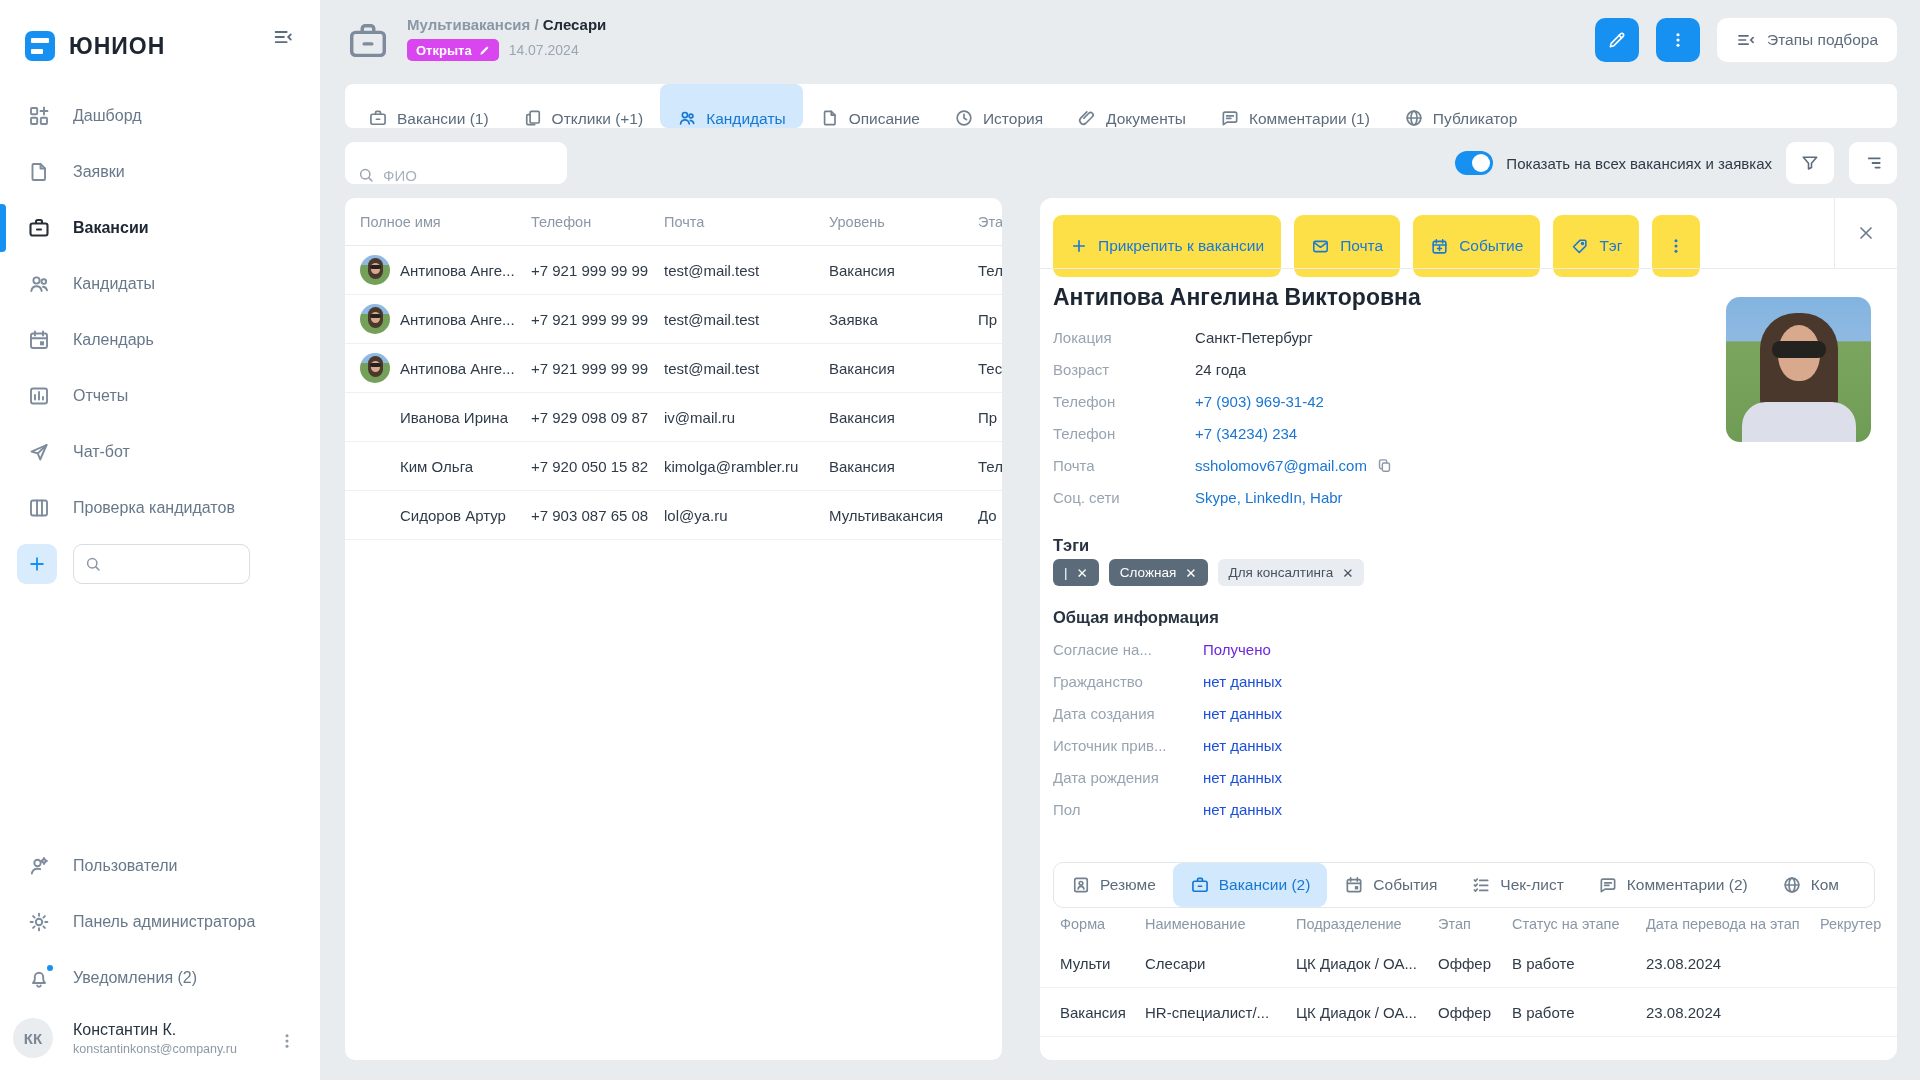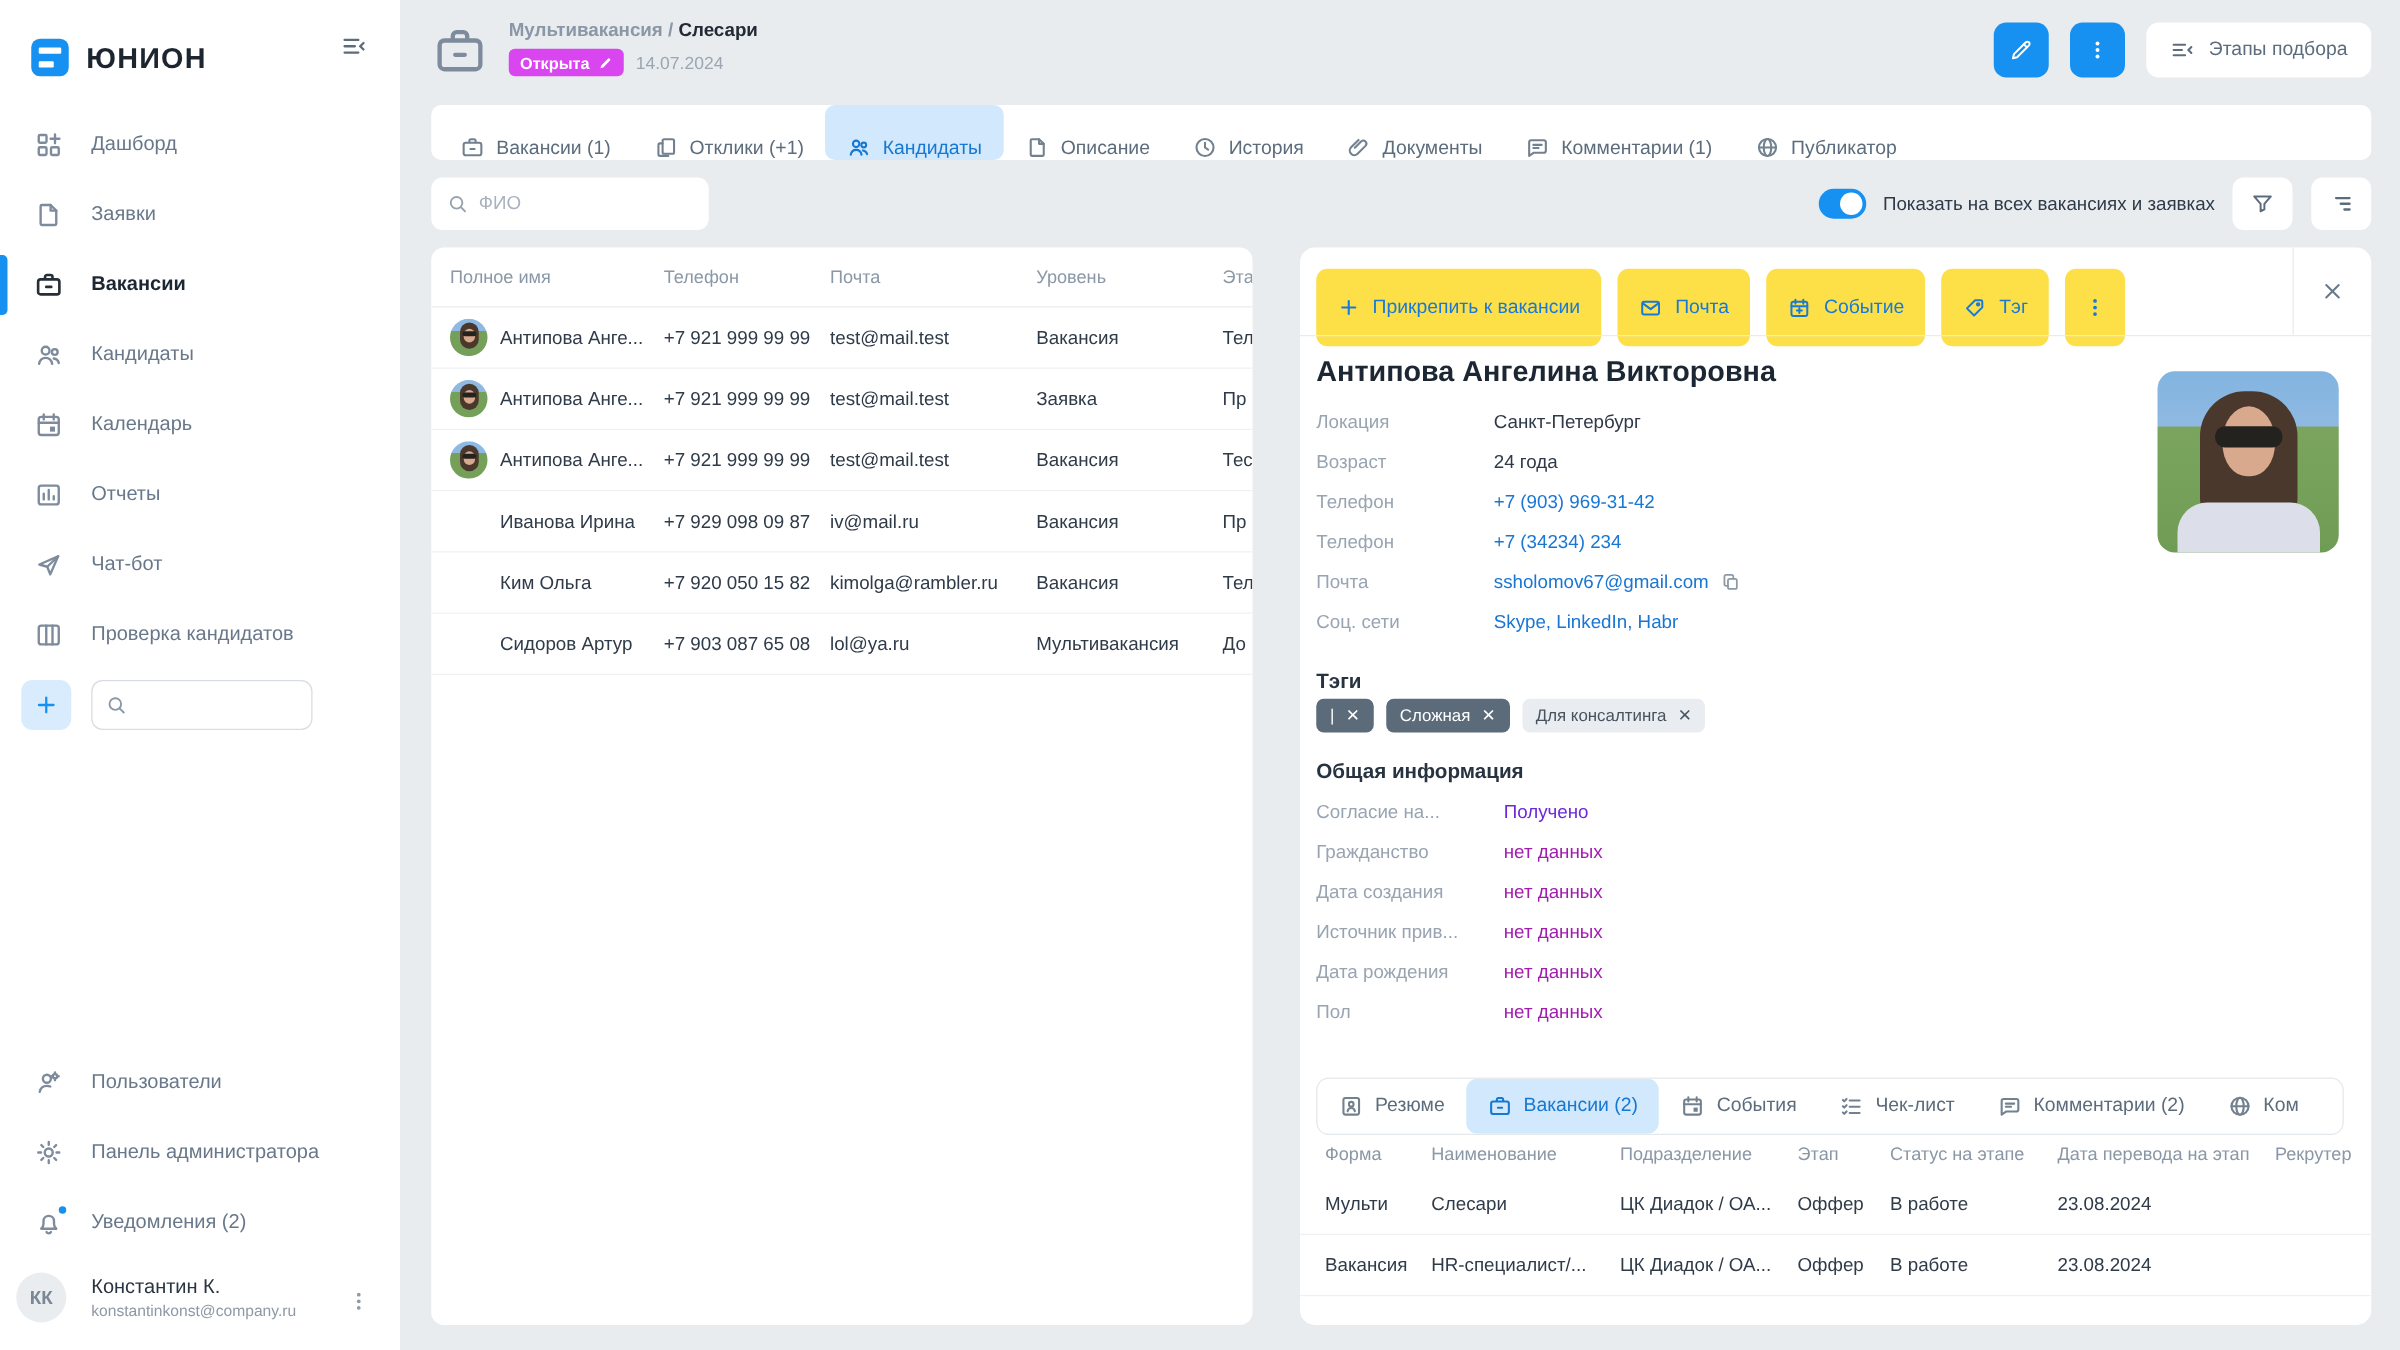--- a/index.html
+++ b/index.html
@@ -50,21 +50,21 @@
   .blue-sq-btn{width:44px;height:44px;border-radius:10px;background:#1691f2;color:#fff;cursor:pointer}
   .stages-btn{display:flex;align-items:center;gap:11px;height:44px;padding:0 19px;background:#fff;border-radius:10px;color:#5d6c7c;font-size:15.5px;cursor:pointer}
 
   .tabs-bar{position:absolute;left:25px;right:23px;top:84px;height:44px;background:#fff;border-radius:8px;display:flex;align-items:center;padding:0 6px}
   .tab{height:100%;display:flex;align-items:flex-end;gap:9px;padding:0 17px;font-size:15.5px;color:#5c6c7c;border-radius:8px;cursor:pointer;white-space:nowrap}
   .tab .i{color:#72818f}
   .tab.active{background:#d2e8fc;color:#1778d2;font-weight:500}
   .tab.active .i{color:#1778d2}
 
   .toolbar{position:absolute;left:25px;right:23px;top:140px;height:46px}
-  .fio-search{position:absolute;left:0;top:2px;width:222px;height:42px;background:#fff;border-radius:9px;display:flex;align-items:flex-start;gap:8px;padding:12px 12px;color:#97a3b0}
+  .fio-search{position:absolute;left:0;top:2px;width:222px;height:42px;background:#fff;border-radius:9px;display:flex;align-items:flex-end;gap:8px;padding:0 12px;color:#97a3b0}
   .fio-search input{border:0;outline:0;width:100%;font-size:15px;font-family:inherit;background:transparent;color:#2f3b49}
   .fio-search input::placeholder{color:#a8b2bd}
   .tb-right{position:absolute;right:0;top:2px;height:42px;display:flex;align-items:center}
   .toggle{width:38px;height:24px;border-radius:12px;background:#1691f2;position:relative;cursor:pointer;flex:none}
   .toggle .knob{position:absolute;top:3px;right:3px;width:18px;height:18px;border-radius:50%;background:#fff}
   .toggle-label{font-size:15px;color:#2e3a48;margin:0 14px 0 13px;white-space:nowrap}
   .tool-btn{width:48px;height:42px;background:#fff;border-radius:9px;color:#5d6c7c;cursor:pointer}
   .tool-btn + .tool-btn{margin-left:15px}
 
   
@@ -106,21 +106,21 @@
   .p-chips{position:absolute;left:13px;top:361px;display:flex;gap:10px}
   .tag-chip{display:inline-flex;align-items:center;gap:9px;height:27px;padding:0 11px;border-radius:6px;font-size:13.5px;font-weight:500;cursor:pointer}
   .tag-chip.dark{background:#5b6b7a;color:#fff}
   .tag-chip.light{background:#e9edf1;color:#47535f}
   .tag-x{font-weight:700;cursor:pointer}
   .p-info-title{position:absolute;left:13px;top:410px}
   .p-info{position:absolute;left:13px;top:435px;width:560px}
   .info-row{height:32px;display:grid;grid-template-columns:150px 1fr;align-items:center;font-size:15px}
   .info-label{color:#98a4b1}
   .info-value{color:#6d28d9}
-  .info-value.muted{color:#a21caf}
+  .info-value.muted{color:#1d4ed8}
   .sub-tabs{position:absolute;left:13px;right:22px;top:664px;height:46px;border:1px solid #e3e8ec;border-radius:10px;display:flex;align-items:center;overflow:hidden;white-space:nowrap}
   .sub-tab{height:100%;display:flex;align-items:center;gap:9px;padding:0 17px;font-size:15.5px;color:#5c6c7c;border-radius:9px;cursor:pointer;flex:none}
   .sub-tab .i{color:#72818f}
   .sub-tab.active{background:#d2e8fc;color:#1778d2;font-weight:500}
   .sub-tab.active .i{color:#1778d2}
   .v-grid{display:grid;grid-template-columns:85px 151px 142px 74px 134px 174px 1fr;align-items:center;padding-left:20px}
   .v-header{position:absolute;left:0;right:0;top:712px;height:28px;color:#8a97a6;font-size:14.5px}
   .v-rows{position:absolute;left:0;right:0;top:741px}
   .v-row{height:49px;font-size:15px;color:#2f3b49;border-bottom:1px solid #eef1f4;cursor:pointer}
   .v-cell{overflow:hidden;white-space:nowrap}

